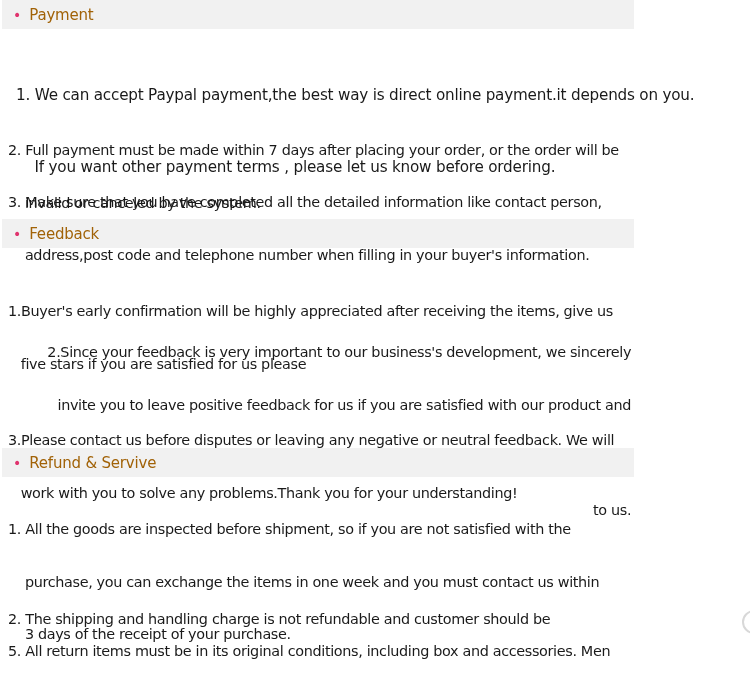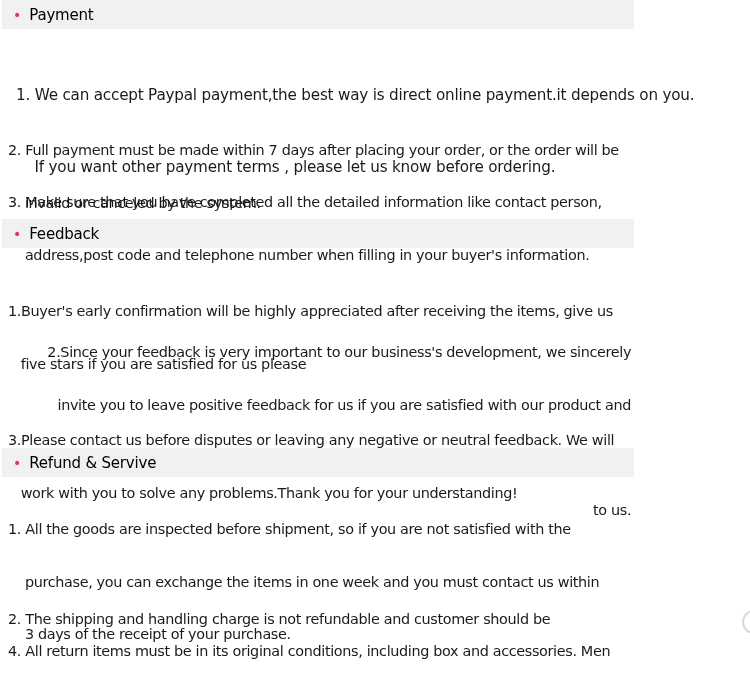--- a/index.html
+++ b/index.html
@@ -25,21 +25,21 @@
       align-items: center;
     }
     .section-header .bullet {
       color: #e0336e;
       font-size: 14px;
       margin-left: 11px;
       margin-right: 8px;
       line-height: 1;
     }
     .section-header .title {
-      color: #000000;
+      color: #a16207;
       font-size: 15px;
       letter-spacing: -0.2px;
     }
     .para {
       position: absolute;
       left: 8px;
       font-size: 14.4px;
       line-height: 17.5px;
       letter-spacing: -0.35px;
       white-space: pre;
@@ -118,21 +118,21 @@
   <span class="line">1. All the goods are inspected before shipment, so if you are not satisfied with the</span>
   <span class="line">    purchase, you can exchange the items in one week and you must contact us within</span>
   <span class="line">    3 days of the receipt of your purchase.</span>
 </div>
 
 <div class="para" style="top:576px;">
   <span class="line">2. The shipping and handling charge is not refundable and customer should be</span>
 </div>
 
 <div class="para" style="top:608px;">
-  <span class="line">4. All return items must be in its original conditions, including box and accessories. Men</span>
+  <span class="line">5. All return items must be in its original conditions, including box and accessories. Men</span>
   
 </div>
 
 <div class="para" style="top:660px;">
   
 </div>
 
 <div class="edge-circle"></div>
 
 </body></html>

